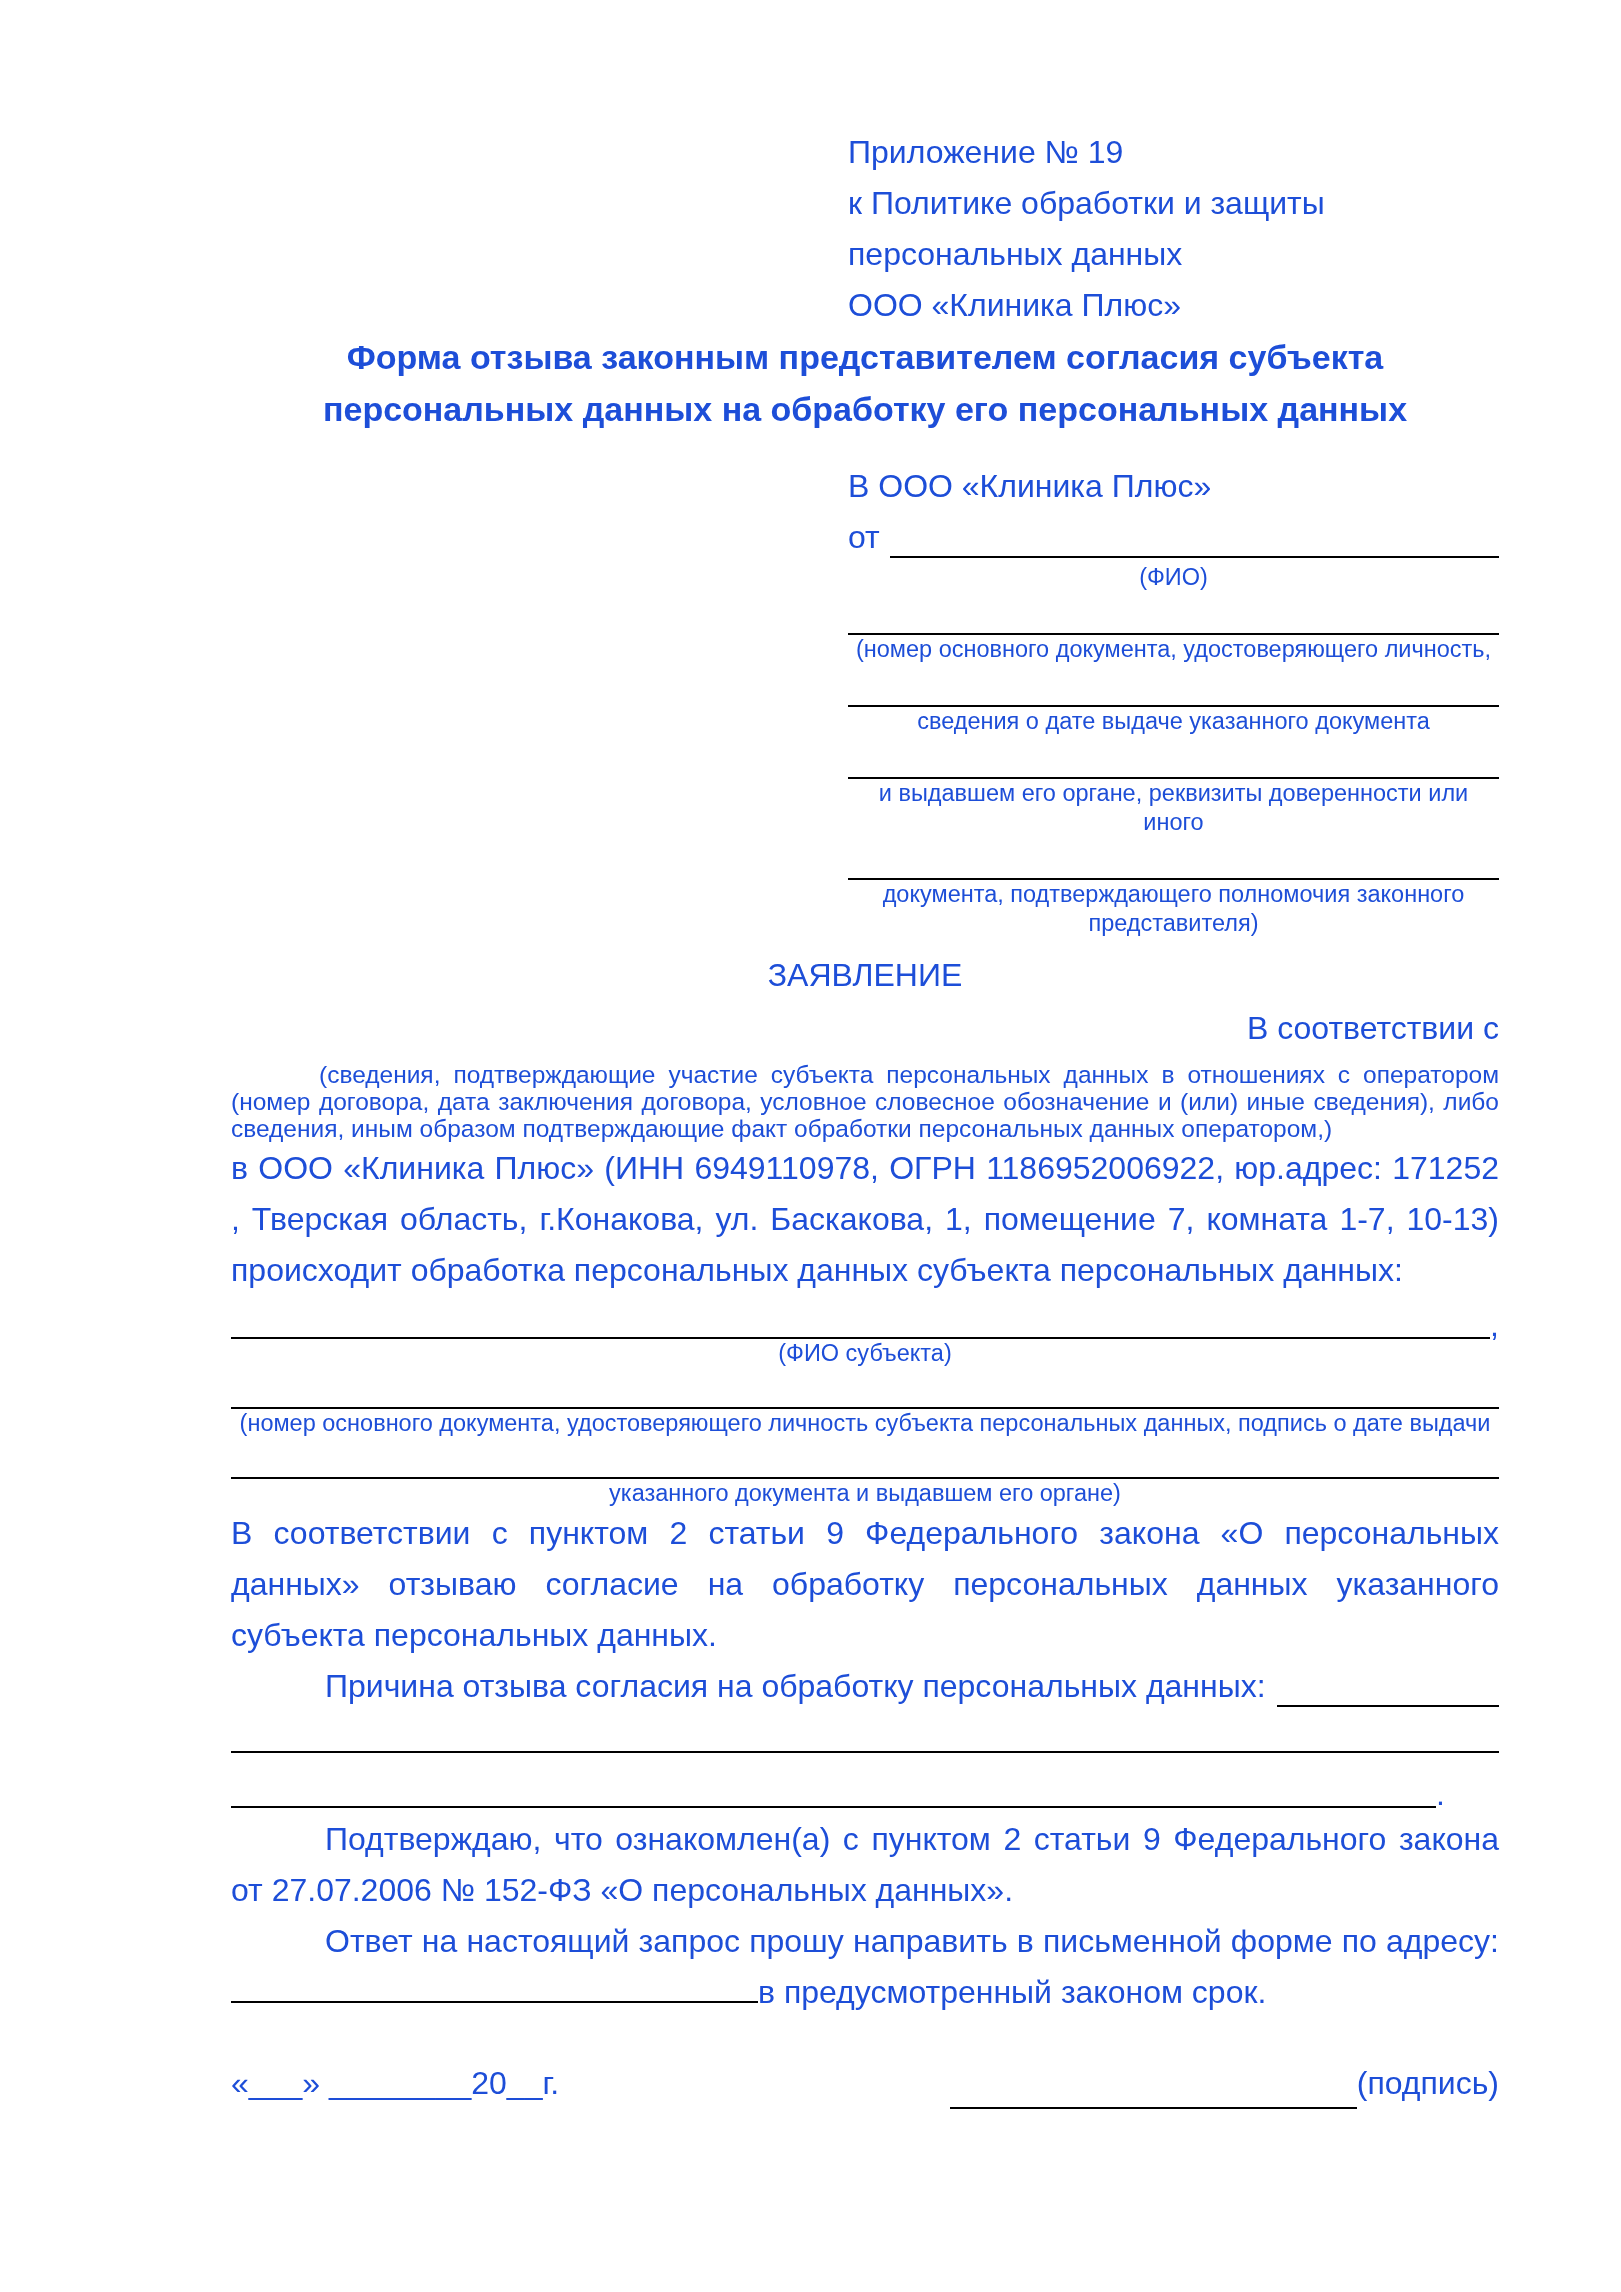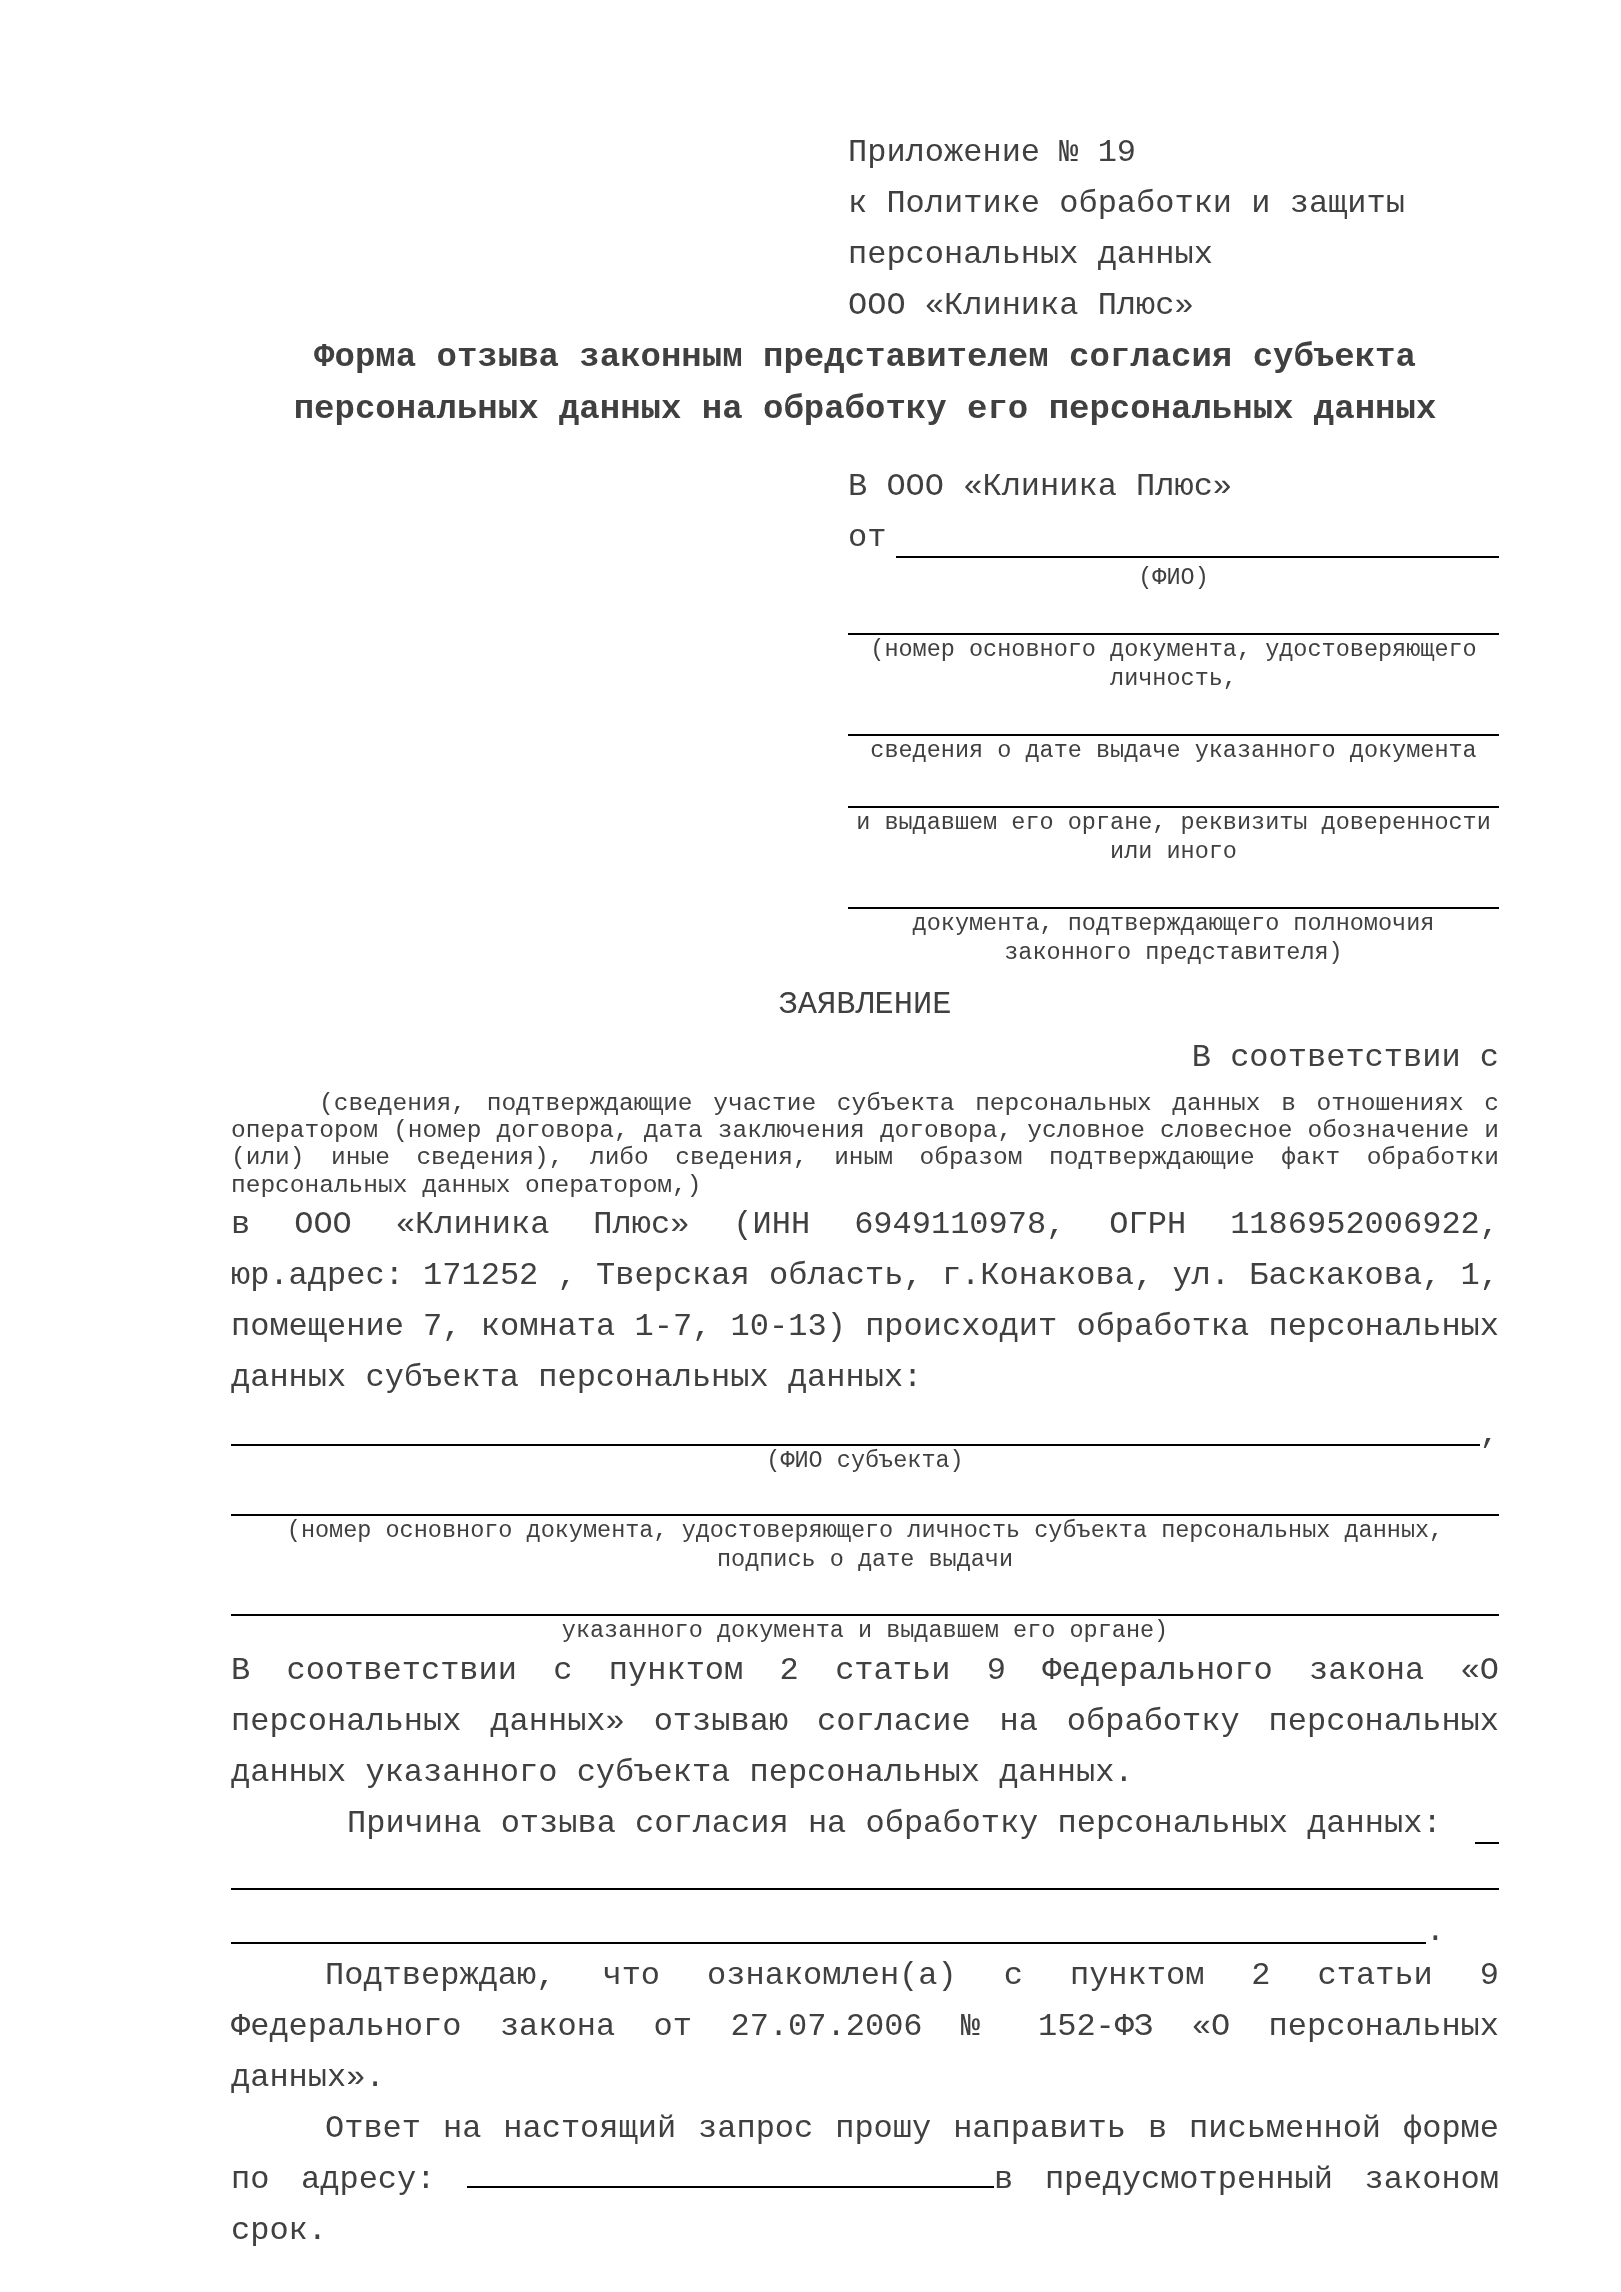--- a/index.html
+++ b/index.html
@@ -1,22 +1,22 @@
 <!DOCTYPE html>
 <html lang="ru"><head>
 <meta charset="utf-8">
 <style>
   html, body { margin: 0; padding: 0; background: #ffffff; }
   .page {
     position: relative;
     width: 1621px;
     height: 2293px;
     background: #ffffff;
-    color: #404040;
-    font-family: Liberation Mono, monospace;
+    color: #1d4ed8;
+    font-family: Liberation Sans, sans-serif;
     font-size: 32px;
     line-height: 51px;
     box-sizing: border-box;
     padding: 127px 122px 0 231px;
     overflow: hidden;
   }
   
   .appendix { margin-left: 617px; }
   
   .title {
@@ -48,21 +48,21 @@
   .para.indented { text-indent: 94px; }
   
   .line-row { display: flex; align-items: flex-end; }
   .line-row .uline-flex { flex: 1; border-bottom: 2.9px solid #000; height: 13.7px; }
   .line-row .tail-char { line-height: 25.5px; flex: none; }
   .line-row .end-gap { width: 54px; flex: none; }
   .mt-gap { margin-top: 17.6px; }
   .blank1 { margin-top: 25.5px; }
   .blank2 { margin-top: 29px; }
   
-  .reason-row { display: flex; align-items: flex-end; margin-top: 0; gap: 22px; }
+  .reason-row { display: flex; align-items: flex-end; margin-top: 0; }
   .reason-row .indent { width: 94px; flex: none; }
   .reason-row .label { white-space: nowrap; }
   .reason-row .fill-line { flex: 1; border-bottom: 2.9px solid #000; margin-left: 11.8px; margin-bottom: 4.9px; }
   
   .inline-blank {
     display: inline-block;
     width: 527px;
     border-bottom: 2.9px solid #000;
     height: 25.5px;
     vertical-align: baseline;

